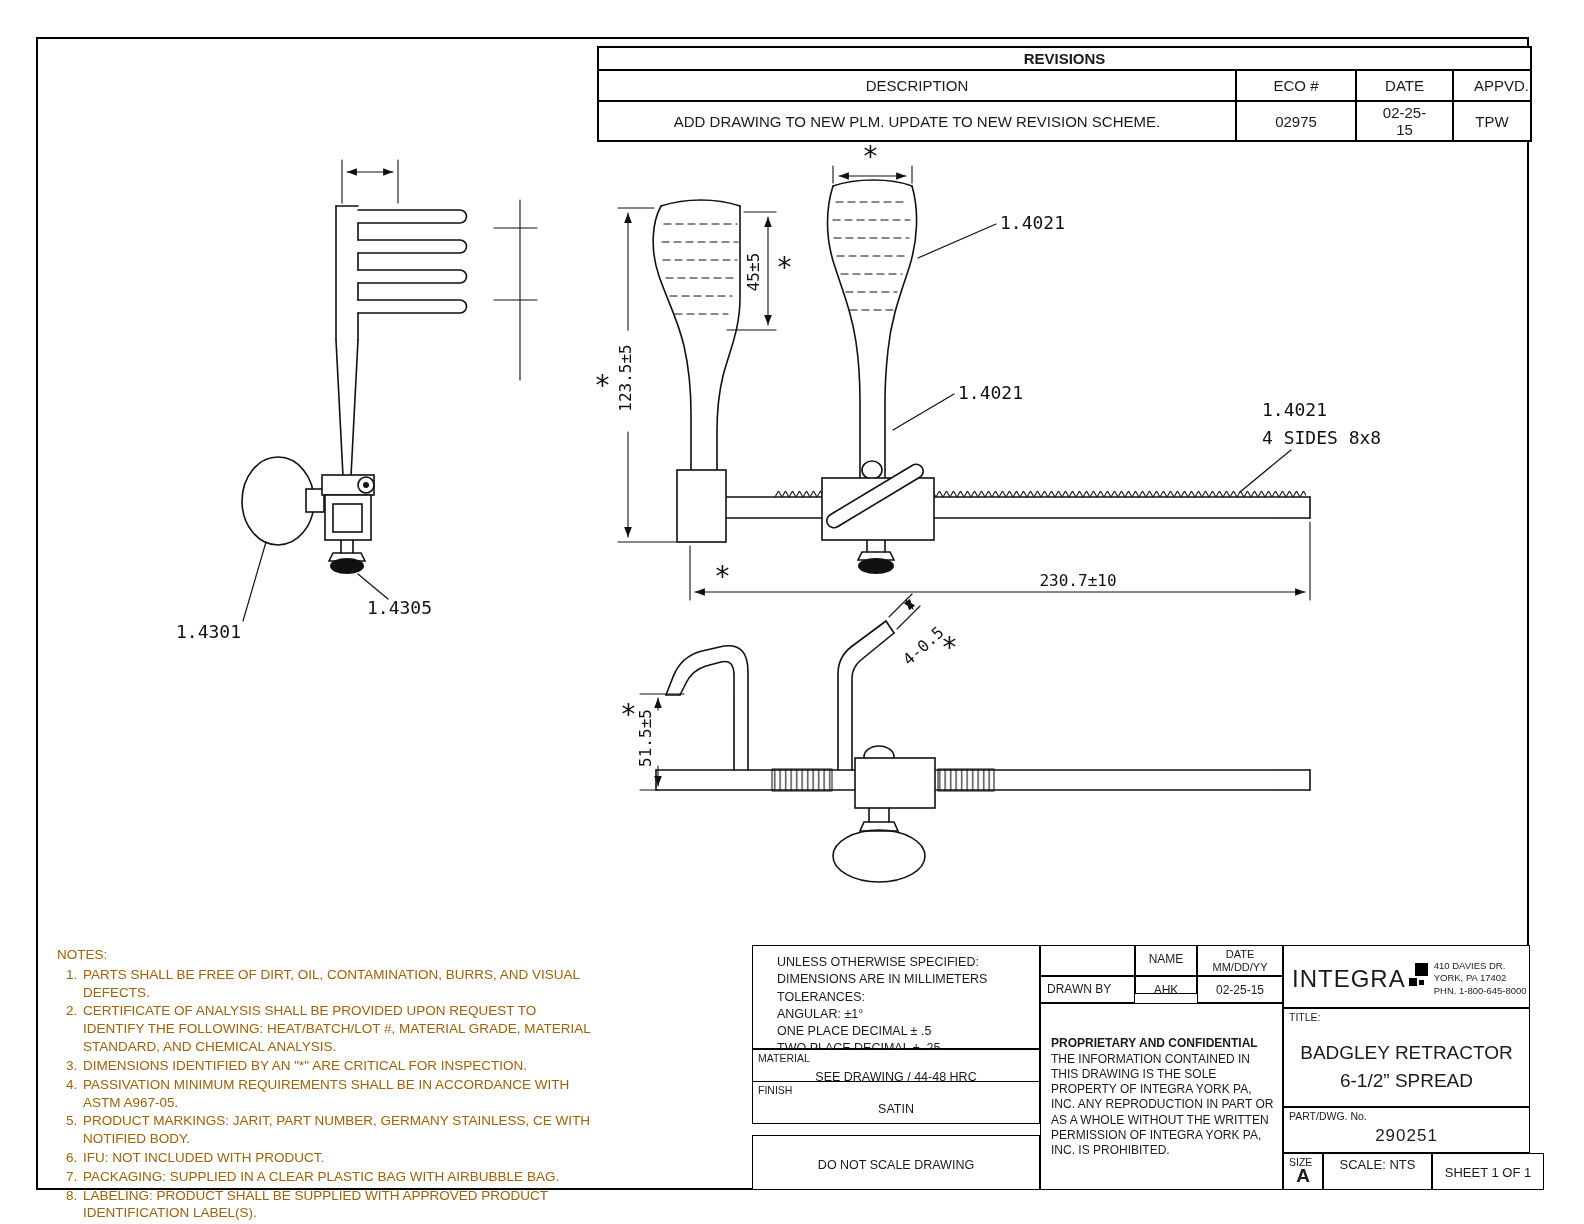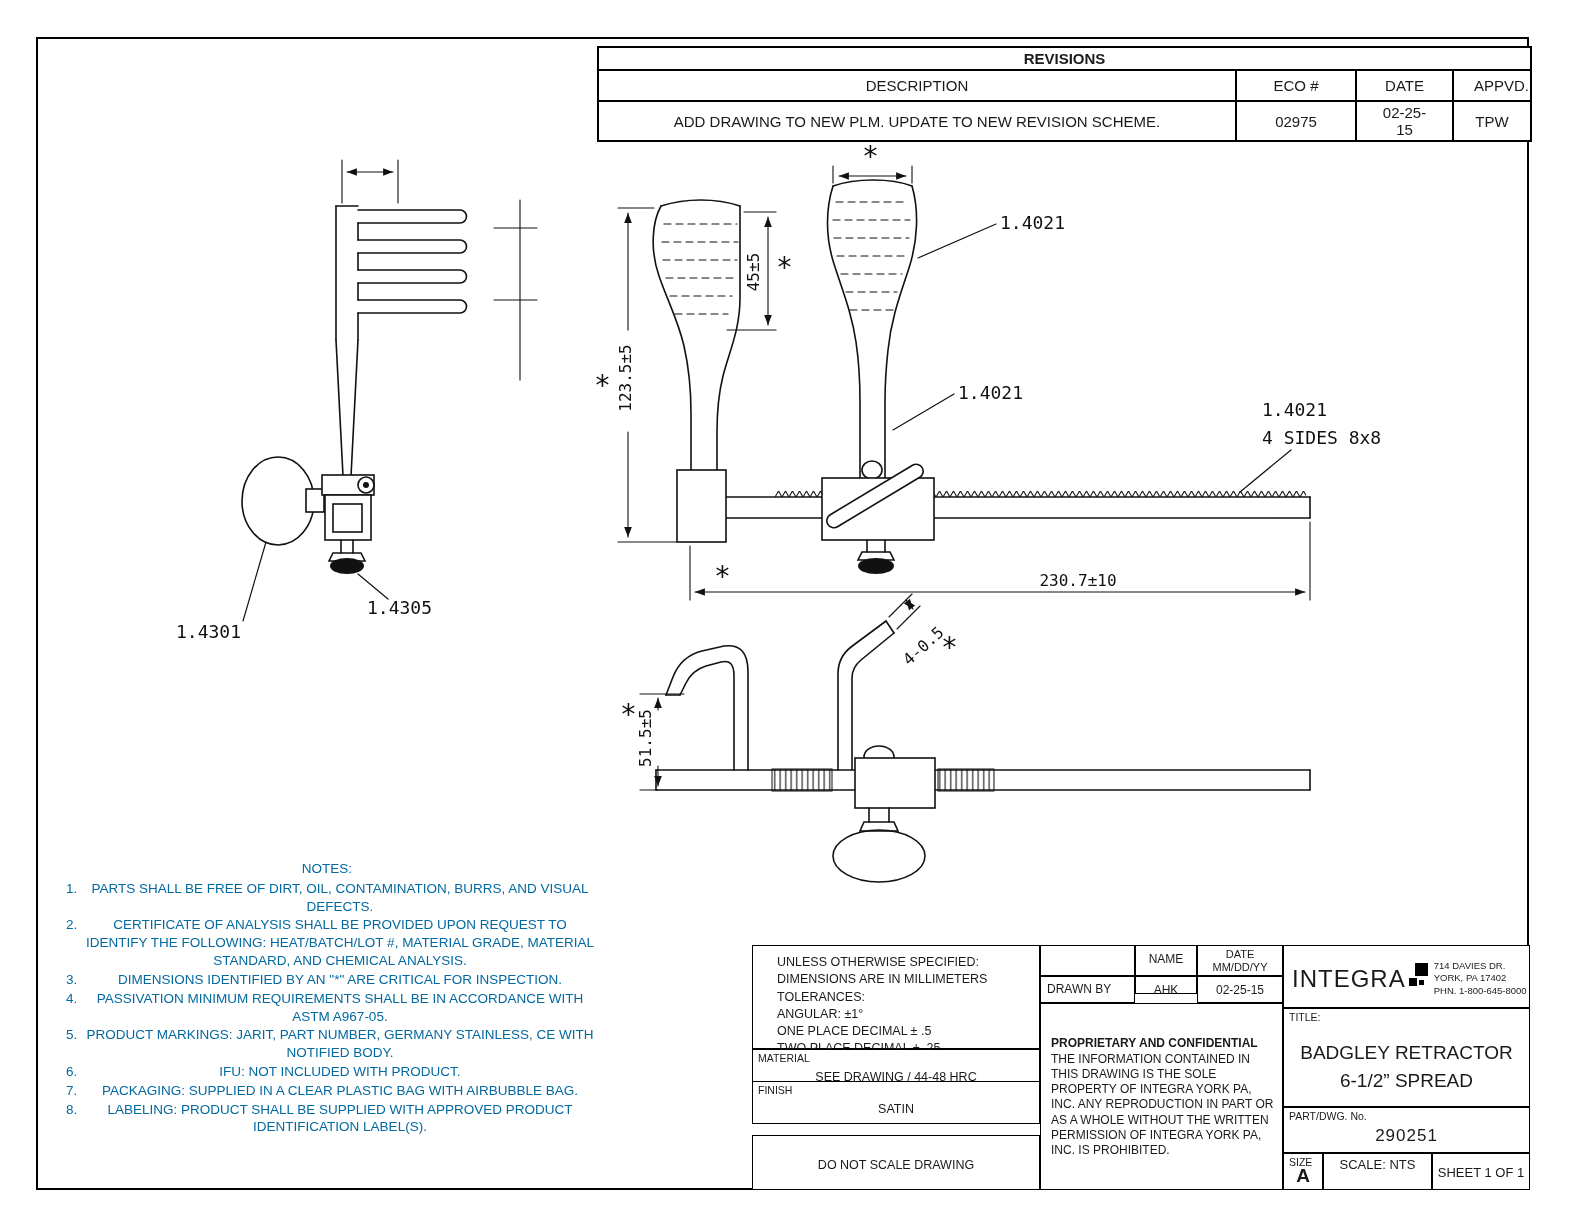--- a/index.html
+++ b/index.html
@@ -17,21 +17,21 @@
   .rev-table .hdr { height:31px; }
   .rev-table .dat { height:31px; }
 
   
   .drawing { position:absolute; left:0; top:0; width:1584px; height:1224px; }
   .drawing text { font-family:"DejaVu Sans Mono", monospace; font-size:18px; fill:#111; stroke:none; }
   .drawing text.dim { font-size:16px; }
   .drawing text.ast { font-size:28px; }
 
   
-  .notes { position:absolute; left:57px; top:860px; width:540px; font-size:13.5px; line-height:1.32; color:#0369a1;text-align:center; }
+  .notes { position:absolute; left:57px; top:946px; width:540px; font-size:13.5px; line-height:1.32; color:#a16207; }
   .notes-title { margin-bottom:2px; }
   .notes ol { margin-left:24px; }
   .notes li { padding-left:2px; margin-bottom:1px; }
 
   
   .tb { position:absolute; left:752px; top:945px; width:778px; height:245px; font-size:12.5px; background:#fff; }
   .tb-box { position:absolute; border:1.5px solid #000; background:#fff; }
   .tb-label { position:absolute; top:2px; left:5px; font-size:10.5px; }
   .tb-center { position:absolute; left:0; right:0; text-align:center; }
 
@@ -61,21 +61,21 @@
   .logo-mark .sq3 { width:5px;  height:5px;  left:10px; top:18px; }
   .logo-addr { font-size:9.5px; line-height:1.3; margin-left:4px; white-space:nowrap; }
 
   .title-box { left:531px; top:63px; width:247px; height:99px; }
   .title-main { margin-top:30px; text-align:center; font-size:19px; line-height:1.45; }
   .part-box  { left:531px; top:162px; width:247px; height:46px; }
   .part-num  { margin-top:18px; text-align:center; font-size:17px; letter-spacing:1px; }
   .size-box  { left:531px; top:208px; width:40px; height:37px; }
   .size-val  { margin-top:12px; text-align:center; font-size:19px; font-weight:bold; line-height:1; }
   .scale-box { left:571px; top:208px; width:109px; height:37px; padding-top:3px; text-align:center; font-size:13px; }
-  .sheet-box { left:680px; top:208px; width:98px; height:37px; padding-top:11px; text-align:center; font-size:13px; }
+  .sheet-box { left:680px; top:208px; width:112px; height:37px; padding-top:11px; text-align:center; font-size:13px; }
 </style>
 </head>
 <body>
 
 <div class="sheet-border"></div>
 
 <table class="rev-table">
   <colgroup>
       <col style="width:638px">
       <col style="width:120px">
@@ -352,21 +352,21 @@
   </div>
 
   <div class="tb-box logo-box">
     <span class="logo-word">INTEGRA</span>
     <span class="logo-mark">
         <i class="sq1"></i>
         <i class="sq2"></i>
         <i class="sq3"></i>
       </span>
     <span class="logo-addr">
-      <div>714 DAVIES DR.</div>
+      <div>410 DAVIES DR.</div>
       <div>YORK, PA 17402</div>
       <div>PHN. 1-800-645-8000</div>
     </span>
   </div>
 
   <div class="tb-box title-box">
     <span class="tb-label">TITLE:</span>
     <div class="title-main">
       <div>BADGLEY RETRACTOR</div>
       <div>6-1/2” SPREAD</div>

